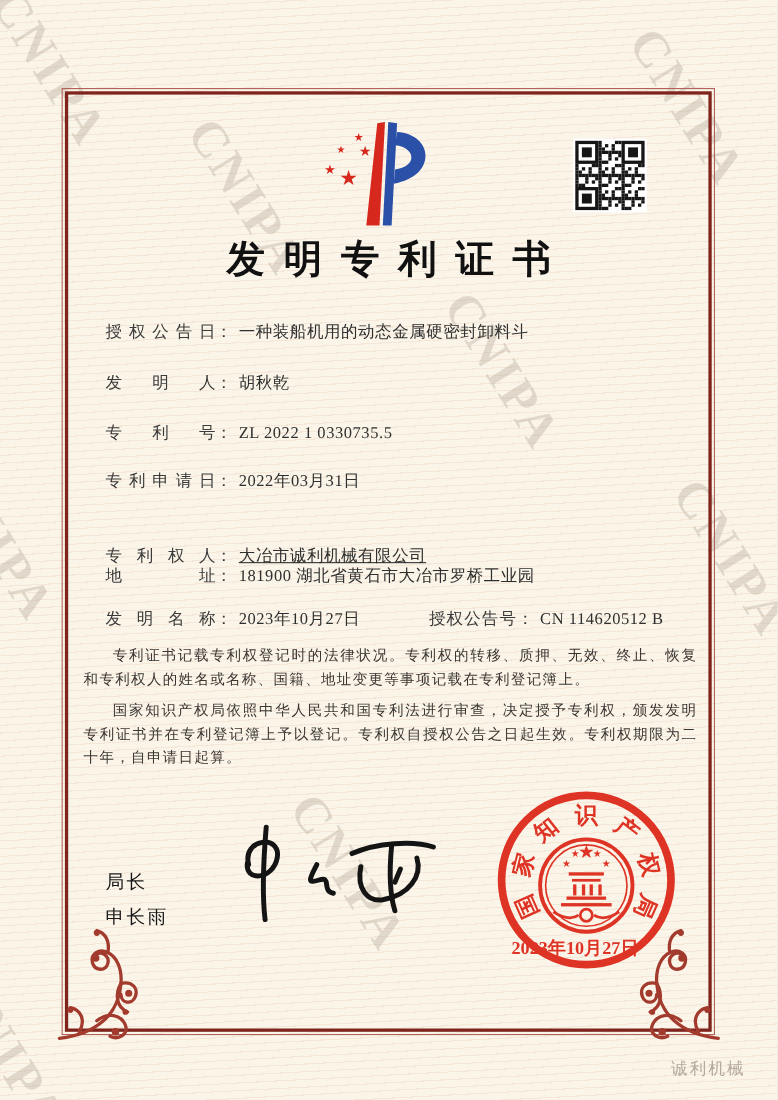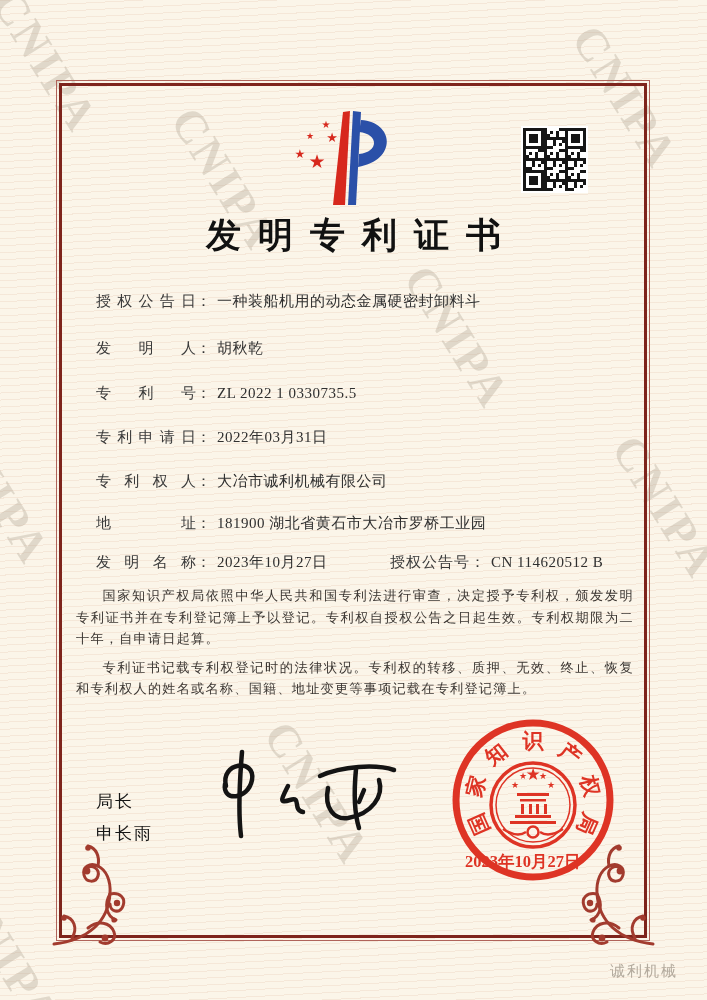--- a/index.html
+++ b/index.html
@@ -69,21 +69,21 @@
 
   
   .field { position:absolute; left:96px; font-size:15px; color:#333; white-space:nowrap; }
   .f-label {
     display:inline-block; width:100px; text-align:justify; text-align-last:justify;
     vertical-align:top; color:#3a3a3a;
   }
   .f-colon { display:inline-block; margin:0 6px 0 0; }
   .f-value { letter-spacing:0.5px; color:#2f2f2f; }
   .row1{top:292px;} .row2{top:339px;} .row3{top:384px;}
-  .row4{top:428px;} .row5{top:472px;} .row6{top:514px;} .row7{top:553px;}
+  .row4{top:428px;} .row5{top:496px;text-decoration:underline;} .row6{top:514px;} .row7{top:553px;}
   .field.right-col { left:390px; }
   .field.right-col .f-label{ width:auto; letter-spacing:1px; text-align-last:auto; }
 
   
   .body-text {
     position:absolute; left:76px; top:585px; width:558px;
     font-size:13.2px; line-height:21.5px; letter-spacing:1.2px;
     text-align:justify; color:#3b3632;
   }
   .body-text p { text-indent:2em; margin-bottom:7px; }
@@ -362,22 +362,22 @@
     <span class="f-label">地址</span><span class="f-colon">：</span><span class="f-value">181900 湖北省黄石市大冶市罗桥工业园</span>
   </div>
   <div class="field row7">
     <span class="f-label">发明名称</span><span class="f-colon">：</span><span class="f-value">2023年10月27日</span>
   </div>
   <div class="field row7 right-col">
     <span class="f-label">授权公告号</span><span class="f-colon">：</span><span class="f-value">CN 114620512 B</span>
   </div>
 
   <div class="body-text">
+    <p>专利证书记载专利权登记时的法律状况。专利权的转移、质押、无效、终止、恢复和专利权人的姓名或名称、国籍、地址变更等事项记载在专利登记簿上。</p>
     <p>国家知识产权局依照中华人民共和国专利法进行审查，决定授予专利权，颁发发明专利证书并在专利登记簿上予以登记。专利权自授权公告之日起生效。专利权期限为二十年，自申请日起算。</p>
-    <p>专利证书记载专利权登记时的法律状况。专利权的转移、质押、无效、终止、恢复和专利权人的姓名或名称、国籍、地址变更等事项记载在专利登记簿上。</p>
   </div>
 
   <div class="signer t1">局长</div>
   <div class="signer t2">申长雨</div>
 
   <svg class="signature" viewBox="0 0 220 98">
     <g fill="none" stroke="#141414" stroke-width="4.5" stroke-linecap="round" stroke-linejoin="round">
       <path d="M34,40 C28,16 64,12 60,34 C56,54 30,56 33,38"></path>
       <path d="M50,6 C48,30 46,66 49,90"></path>
       <path d="M96,40 C90,52 86,58 98,54 C110,50 100,64 111,66"></path>

